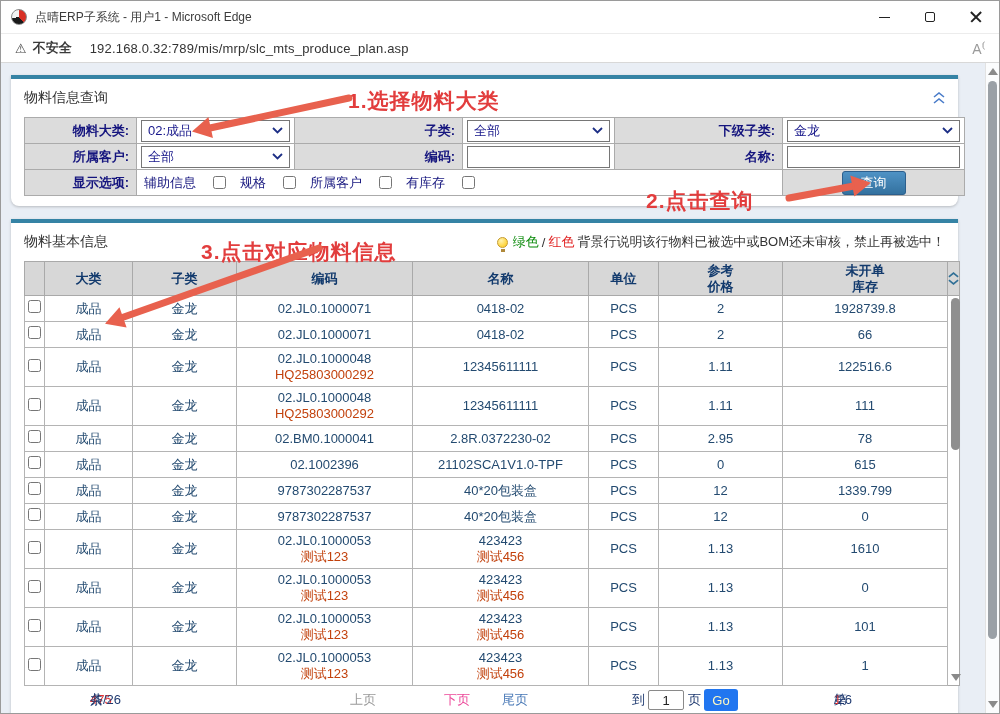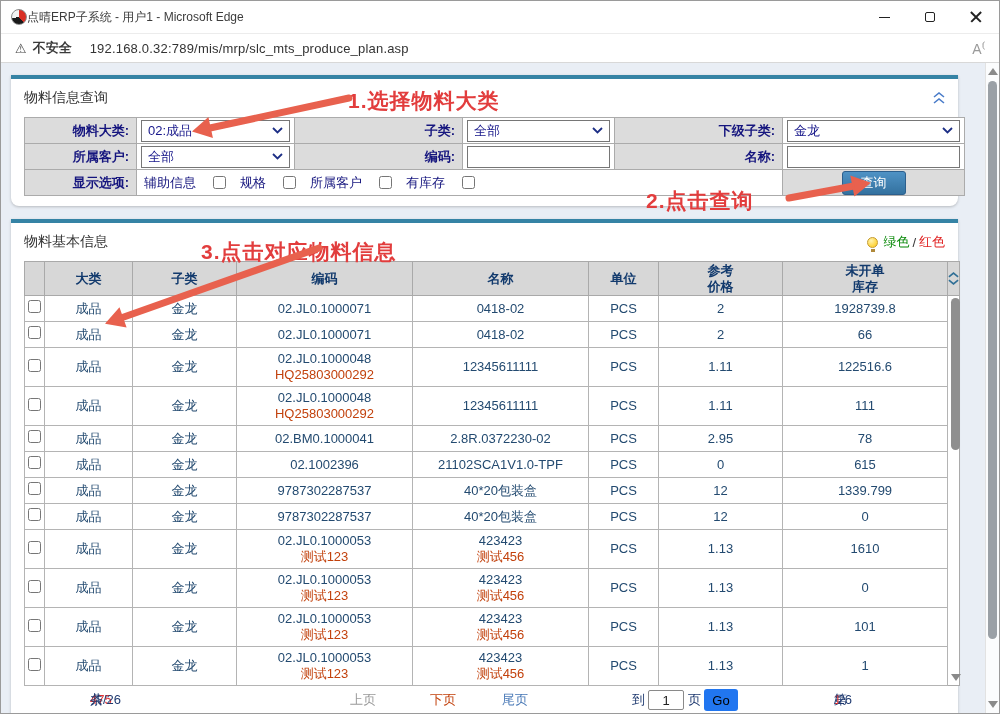--- a/index.html
+++ b/index.html
@@ -2,21 +2,21 @@
 <html><head>
 <meta charset="utf-8">
 <style>
   * { margin:0; padding:0; box-sizing:border-box; }
   html,body { background:#c8c8c8; }
   body { font-family:"Liberation Sans","DejaVu Sans",sans-serif; }
   .window { width:1000px; height:714px; background:#fff; border:1px solid #9a9a9a; position:relative; overflow:hidden; }
 
   
   .titlebar { height:32px; display:flex; align-items:center; background:#fff; }
-  .tabinfo { display:flex; align-items:center; padding-left:10px; font-size:12px; color:#3c3c3c; flex:1; }
+  .tabinfo { display:flex; align-items:center; gap:8px; padding-left:10px; font-size:12px; color:#3c3c3c; flex:1; }
   .favicon { width:16px; height:16px; border-radius:50%; background:conic-gradient(#d93025 0 38%, #1a1a1a 38% 72%, #f2f2f2 72% 100%); border:1px solid #8a8a8a; }
   .wincontrols { display:flex; height:32px; }
   .winbtn { width:46px; height:32px; display:flex; align-items:center; justify-content:center; }
   .ic-min { width:11px; height:0; border-top:1.5px solid #222; }
   .ic-max { width:10px; height:10px; border:1.5px solid #222; border-radius:2px; }
   .ic-close { position:relative; width:12px; height:12px; }
   .ic-close:before,.ic-close:after { content:""; position:absolute; left:-1px; top:5px; width:14px; height:1.5px; background:#222; }
   .ic-close:before { transform:rotate(45deg); } .ic-close:after { transform:rotate(-45deg); }
 
   .addressbar { height:30px; display:flex; align-items:center; padding:0 14px; border-top:1px solid #ececec; border-bottom:1px solid #d8d8d8; font-size:13px; color:#333; background:#fff; }
@@ -68,24 +68,24 @@
   .rail-track { flex:1; position:relative; }
   .rail-thumb { position:absolute; top:2px; left:3px; width:9px; height:152px; background:#8f8f8f; border-radius:5px; }
   .rail-down { position:absolute; bottom:4px; left:3px; width:0; height:0; border-left:5px solid transparent; border-right:5px solid transparent; border-top:7px solid #8a8a8a; }
 
   
   .pagination { position:relative; height:28px; font-size:13px; color:#1f3a70; }
   .pagination span { position:absolute; top:0; line-height:28px; }
   .pg-total { left:66px; }
   .red { color:#e03131; }
   .pg-first { left:248px; color:#9a9a9a;margin-top:26px; } .pg-prev { left:326px; color:#9a9a9a; }
-  .pg-next { left:406px; color:#c2410c; cursor:pointer; } .pg-last { left:478px; color:#4878b6; cursor:pointer; }
+  .pg-next { left:420px; color:#ec4899; cursor:pointer; } .pg-last { left:478px; color:#4878b6; cursor:pointer; }
   .pg-goto-label { left:608px; } .pg-page-unit { left:664px; }
   .pg-input { position:absolute; left:624px; top:4px; width:36px; height:20px; border:1px solid #8a8a8a; border-radius:2px; text-align:center; font-size:13px; color:#222; }
-  .go-btn { position:absolute; left:680px; top:3px; width:34px; height:22px; background:#2176f0; border:none; border-radius:3px; color:#000000; font-size:13px; cursor:pointer; }
+  .go-btn { position:absolute; left:680px; top:3px; width:34px; height:22px; background:#2176f0; border:none; border-radius:3px; color:#fef9c3; font-size:13px; cursor:pointer; }
   .pg-current { left:810px; }
 
   
   .page-scrollbar { position:absolute; top:0; right:0; width:14px; height:100%; background:#fbfcfd; border-left:1px solid #e2e2e2; }
   .ps-up { position:absolute; top:5px; left:2px; width:0; height:0; border-left:5px solid transparent; border-right:5px solid transparent; border-bottom:7px solid #8a8a8a; }
   .ps-down { position:absolute; bottom:5px; left:2px; width:0; height:0; border-left:5px solid transparent; border-right:5px solid transparent; border-top:7px solid #8a8a8a; }
   .ps-thumb { position:absolute; top:18px; left:2px; width:9px; height:558px; background:#9aa0a6; border-radius:5px; }
 
   
   .anno-layer { position:absolute; inset:0; pointer-events:none; z-index:6; }
@@ -219,20 +219,21 @@
     </div>
 
     <div class="panel panel2">
       <div class="panel-head">
         <span>物料基本信息</span>
         <span class="tip">
           <span class="bulb"></span>
           <span class="green">绿色</span>
             <span>/</span>
             <span class="red">红色</span>
+            <span>背景行说明该行物料已被选中或BOM还未审核，禁止再被选中！</span>
         </span>
       </div>
 
       <div class="table-area">
         <table class="mtable">
           <colgroup>
               <col style="width:20px">
               <col style="width:88px">
               <col style="width:104px">
               <col style="width:176px">

